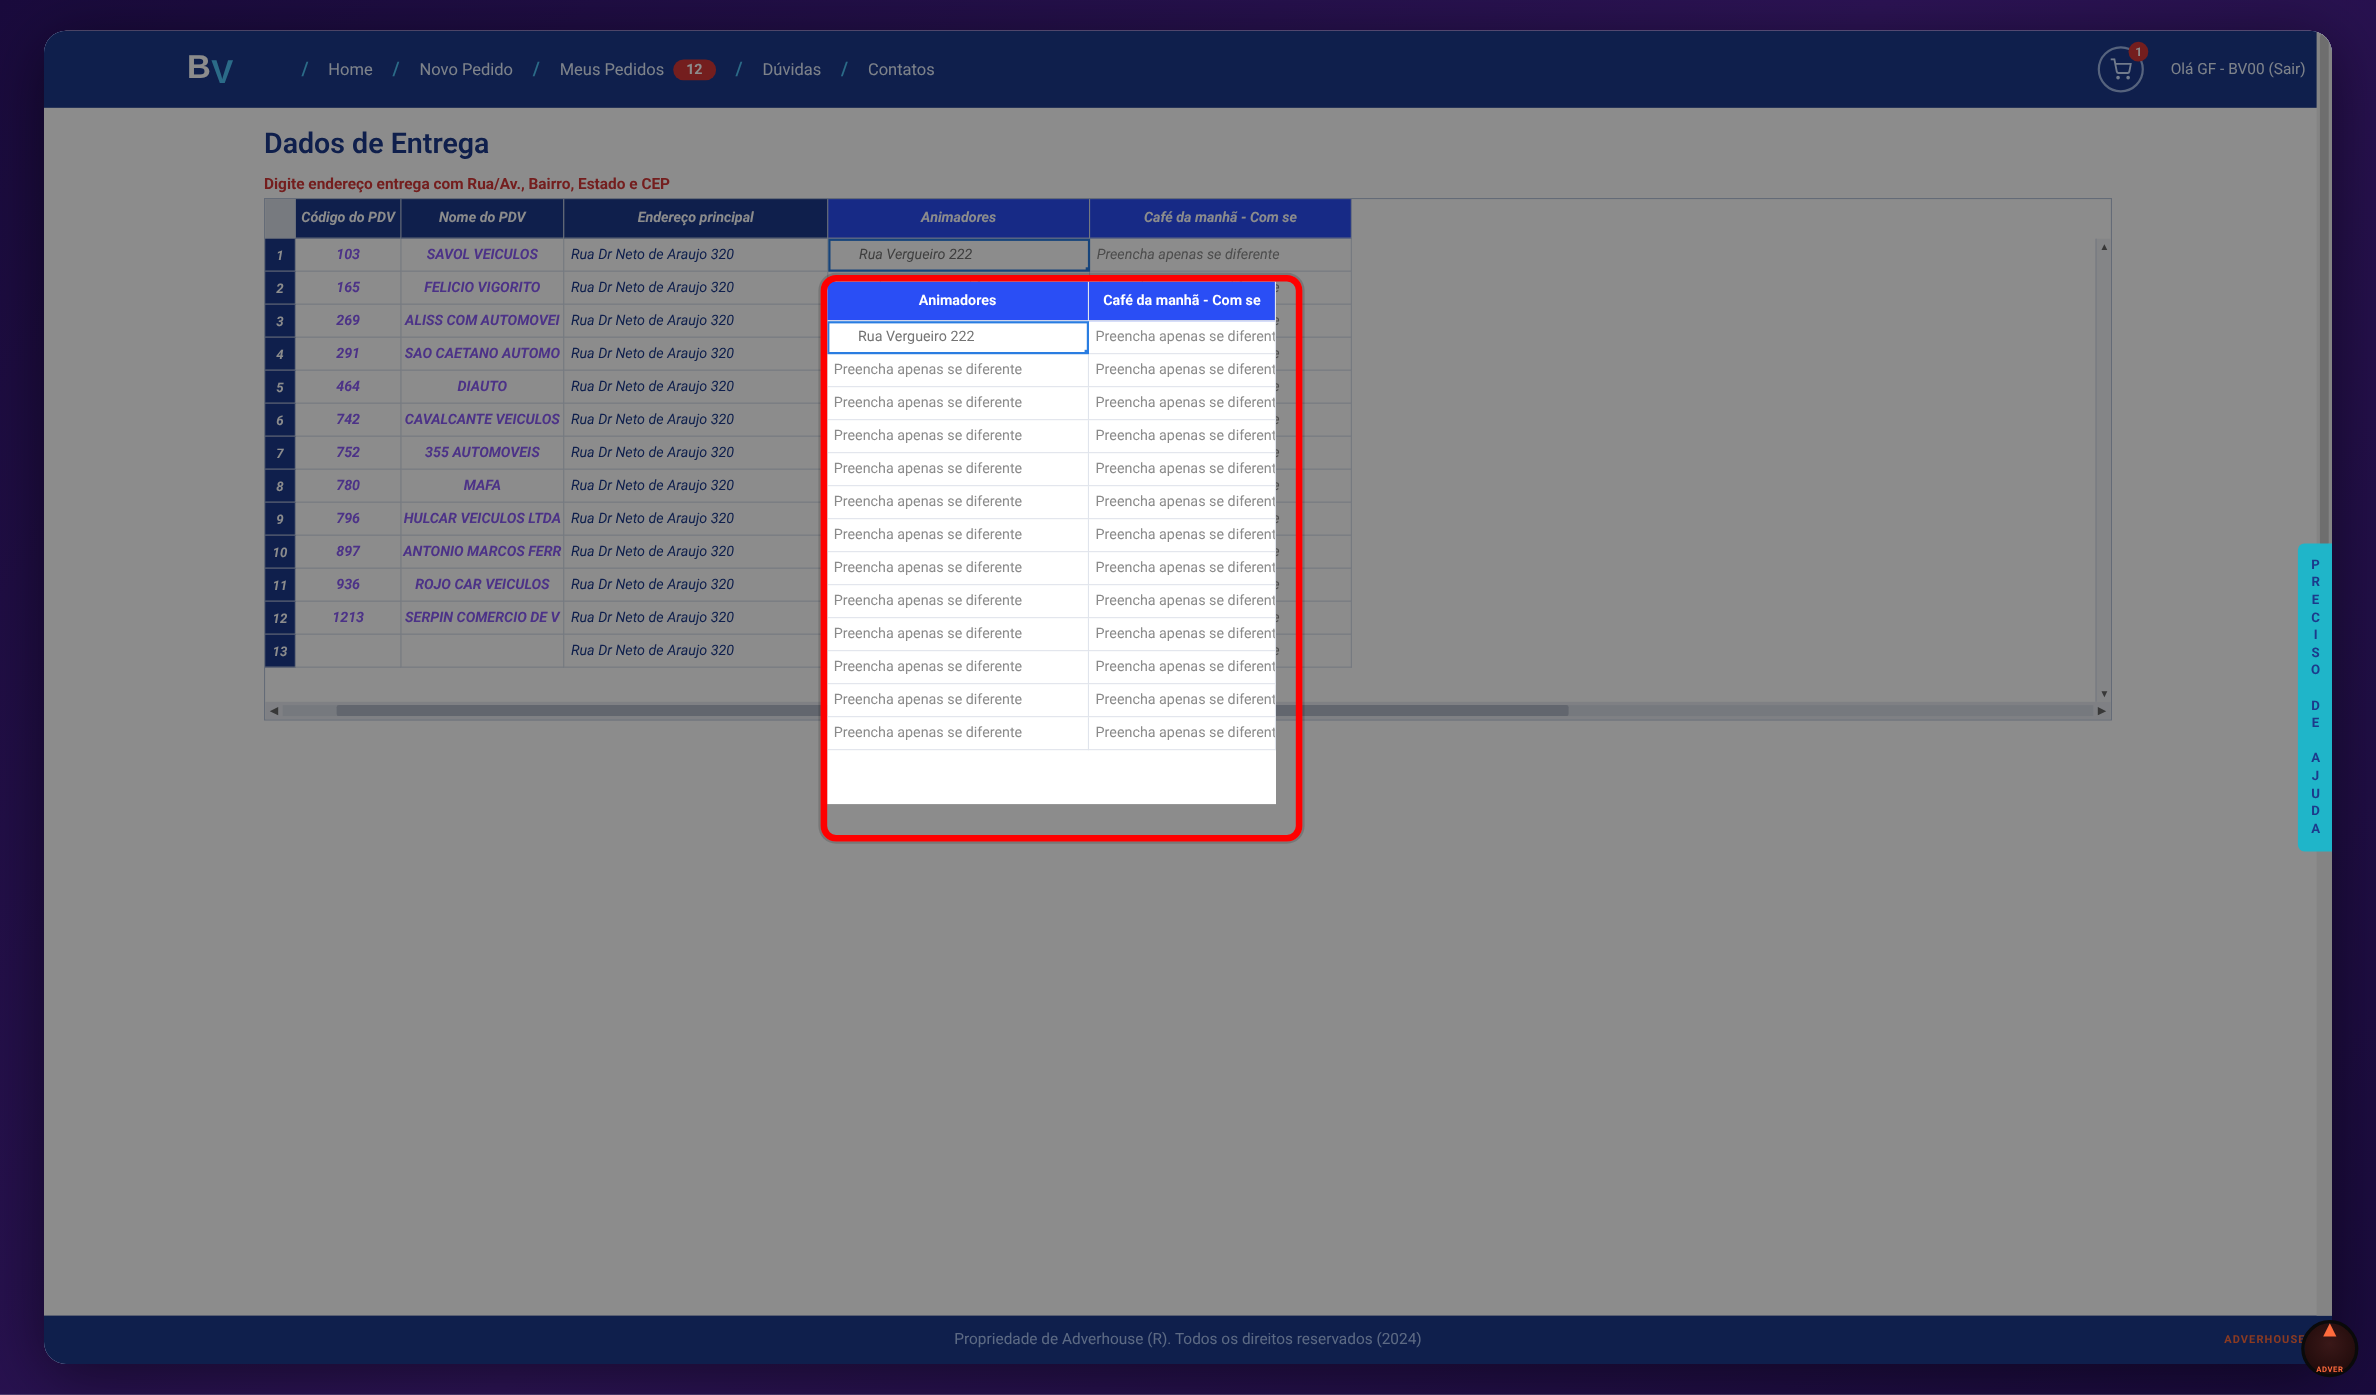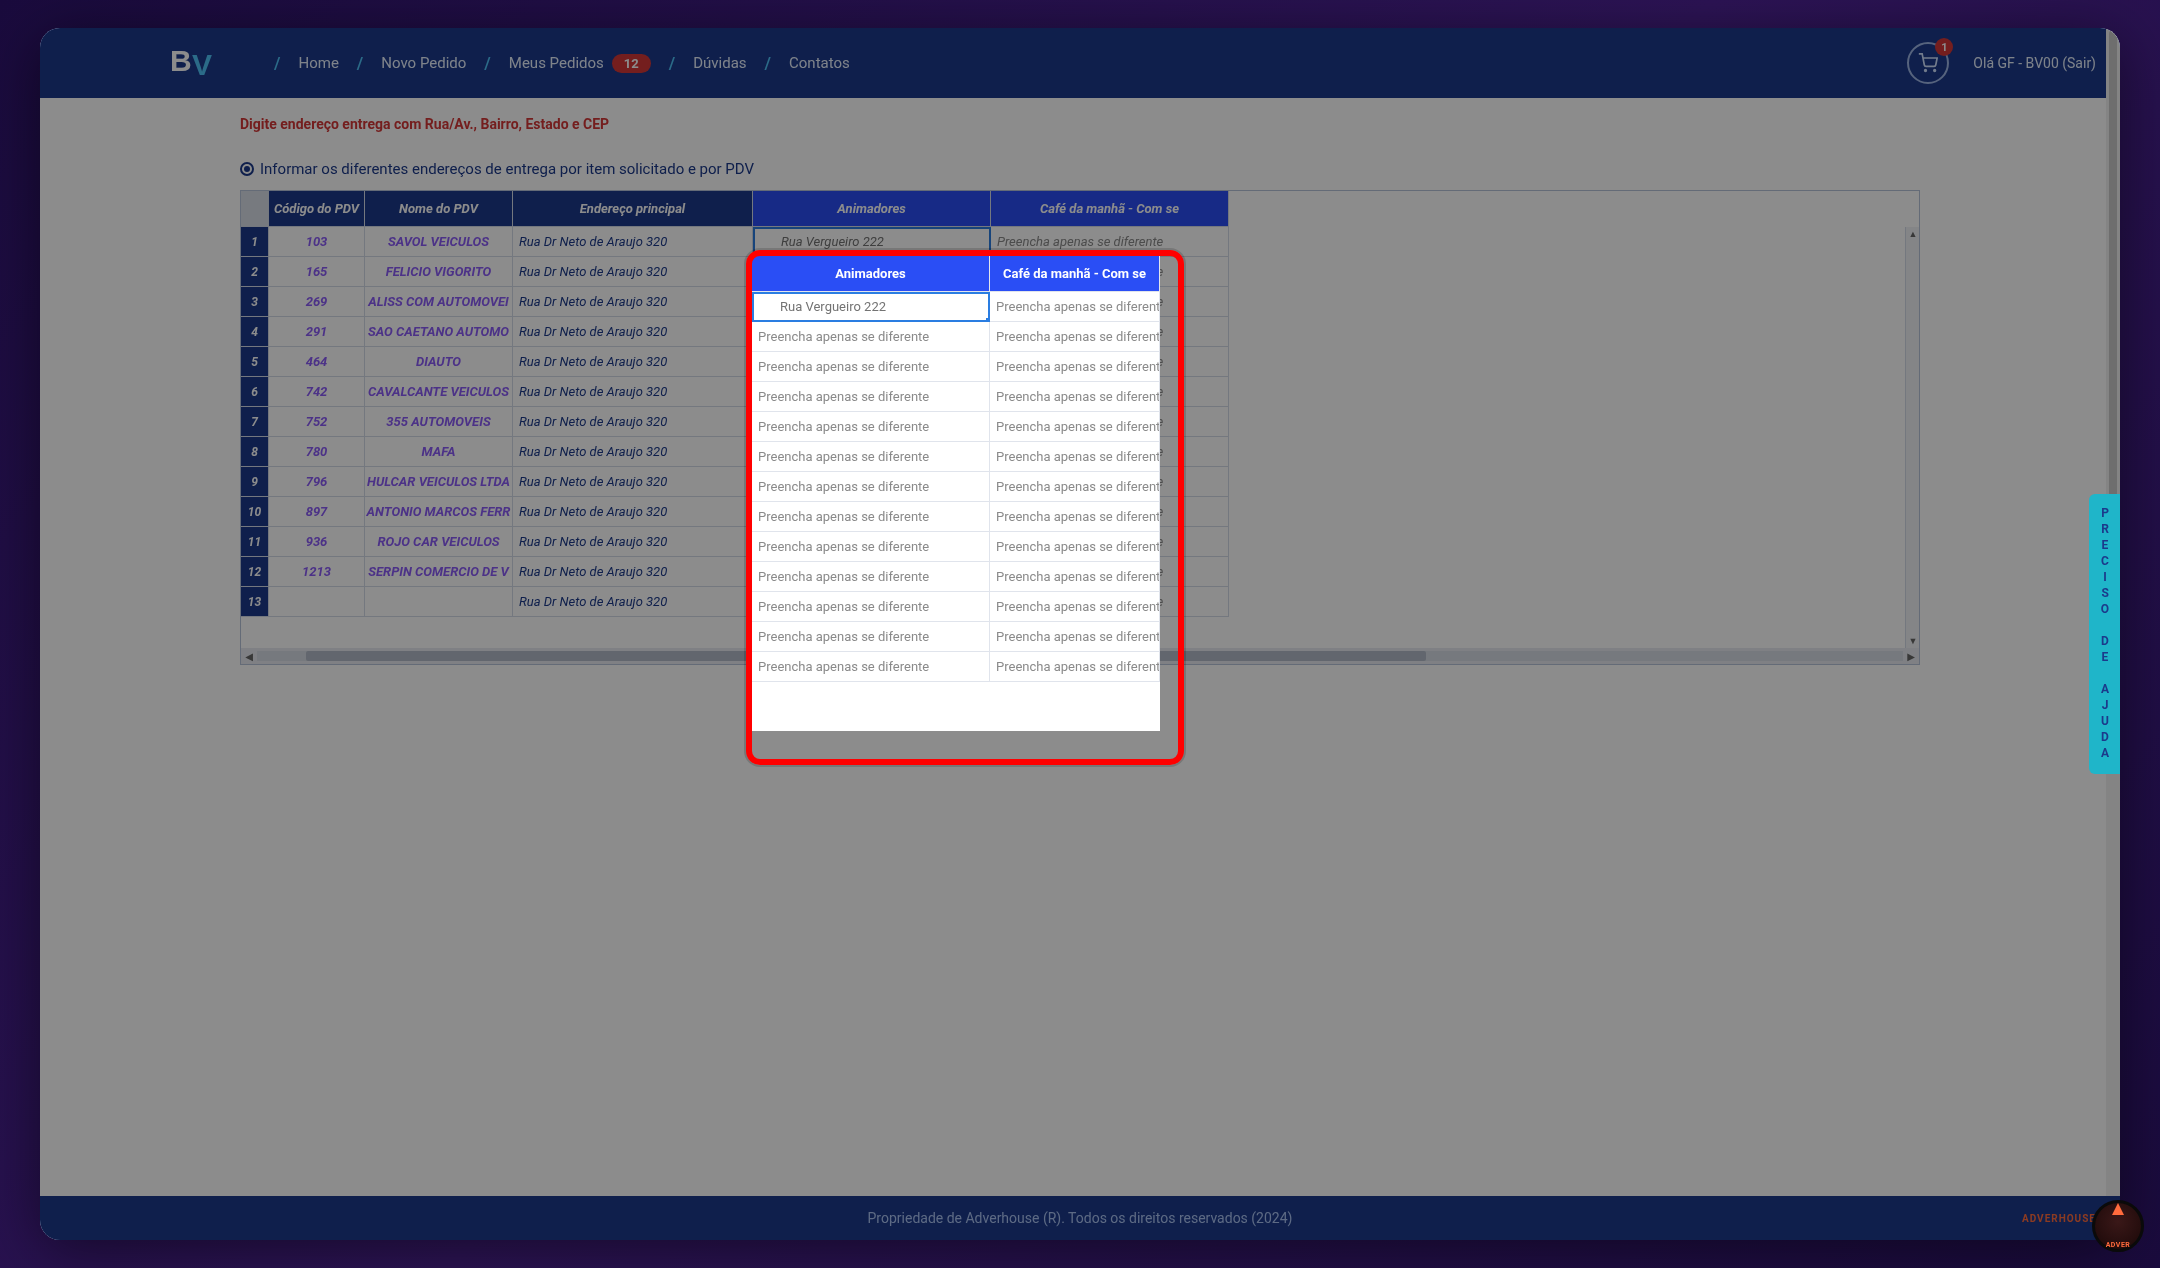--- a/index.html
+++ b/index.html
@@ -403,27 +403,24 @@
             <circle cx="20" cy="21" r="1"></circle>
           <path d="M1 1h4l2.6 13.4a2 2 0 0 0 2 1.6h9.7a2 2 0 0 0 2-1.6L23 6H6"></path>
         </svg>
         <span class="cart-badge">1</span>
       </div>
       <span class="greeting">Olá GF - BV00 (Sair)</span>
     </div>
   </div>
 
   <div class="content">
+    <div class="page-title">Dados de Entrega</div>
     <div class="warn">Digite endereço entrega com Rua/Av., Bairro, Estado e CEP</div>
 
 
-    <label class="radio-row spaced">
-      <span class="radio checked"></span>
-      <span>Informar os diferentes endereços de entrega por item solicitado e por PDV</span>
-    </label>
 
     <div class="sheet" id="sheet">
       <div class="sheet-inner" id="sheet-inner" style="grid-template-rows: 36px repeat(13, 30px);">
           <div class="cell hdr blank"></div>
           <div class="cell hdr">Código do PDV</div>
           <div class="cell hdr">Nome do PDV</div>
           <div class="cell hdr">Endereço principal</div>
           <div class="cell hdr highlight">Animadores</div>
           <div class="cell hdr highlight">Café da manhã - Com se</div>
           <div class="cell rownum">1</div>

